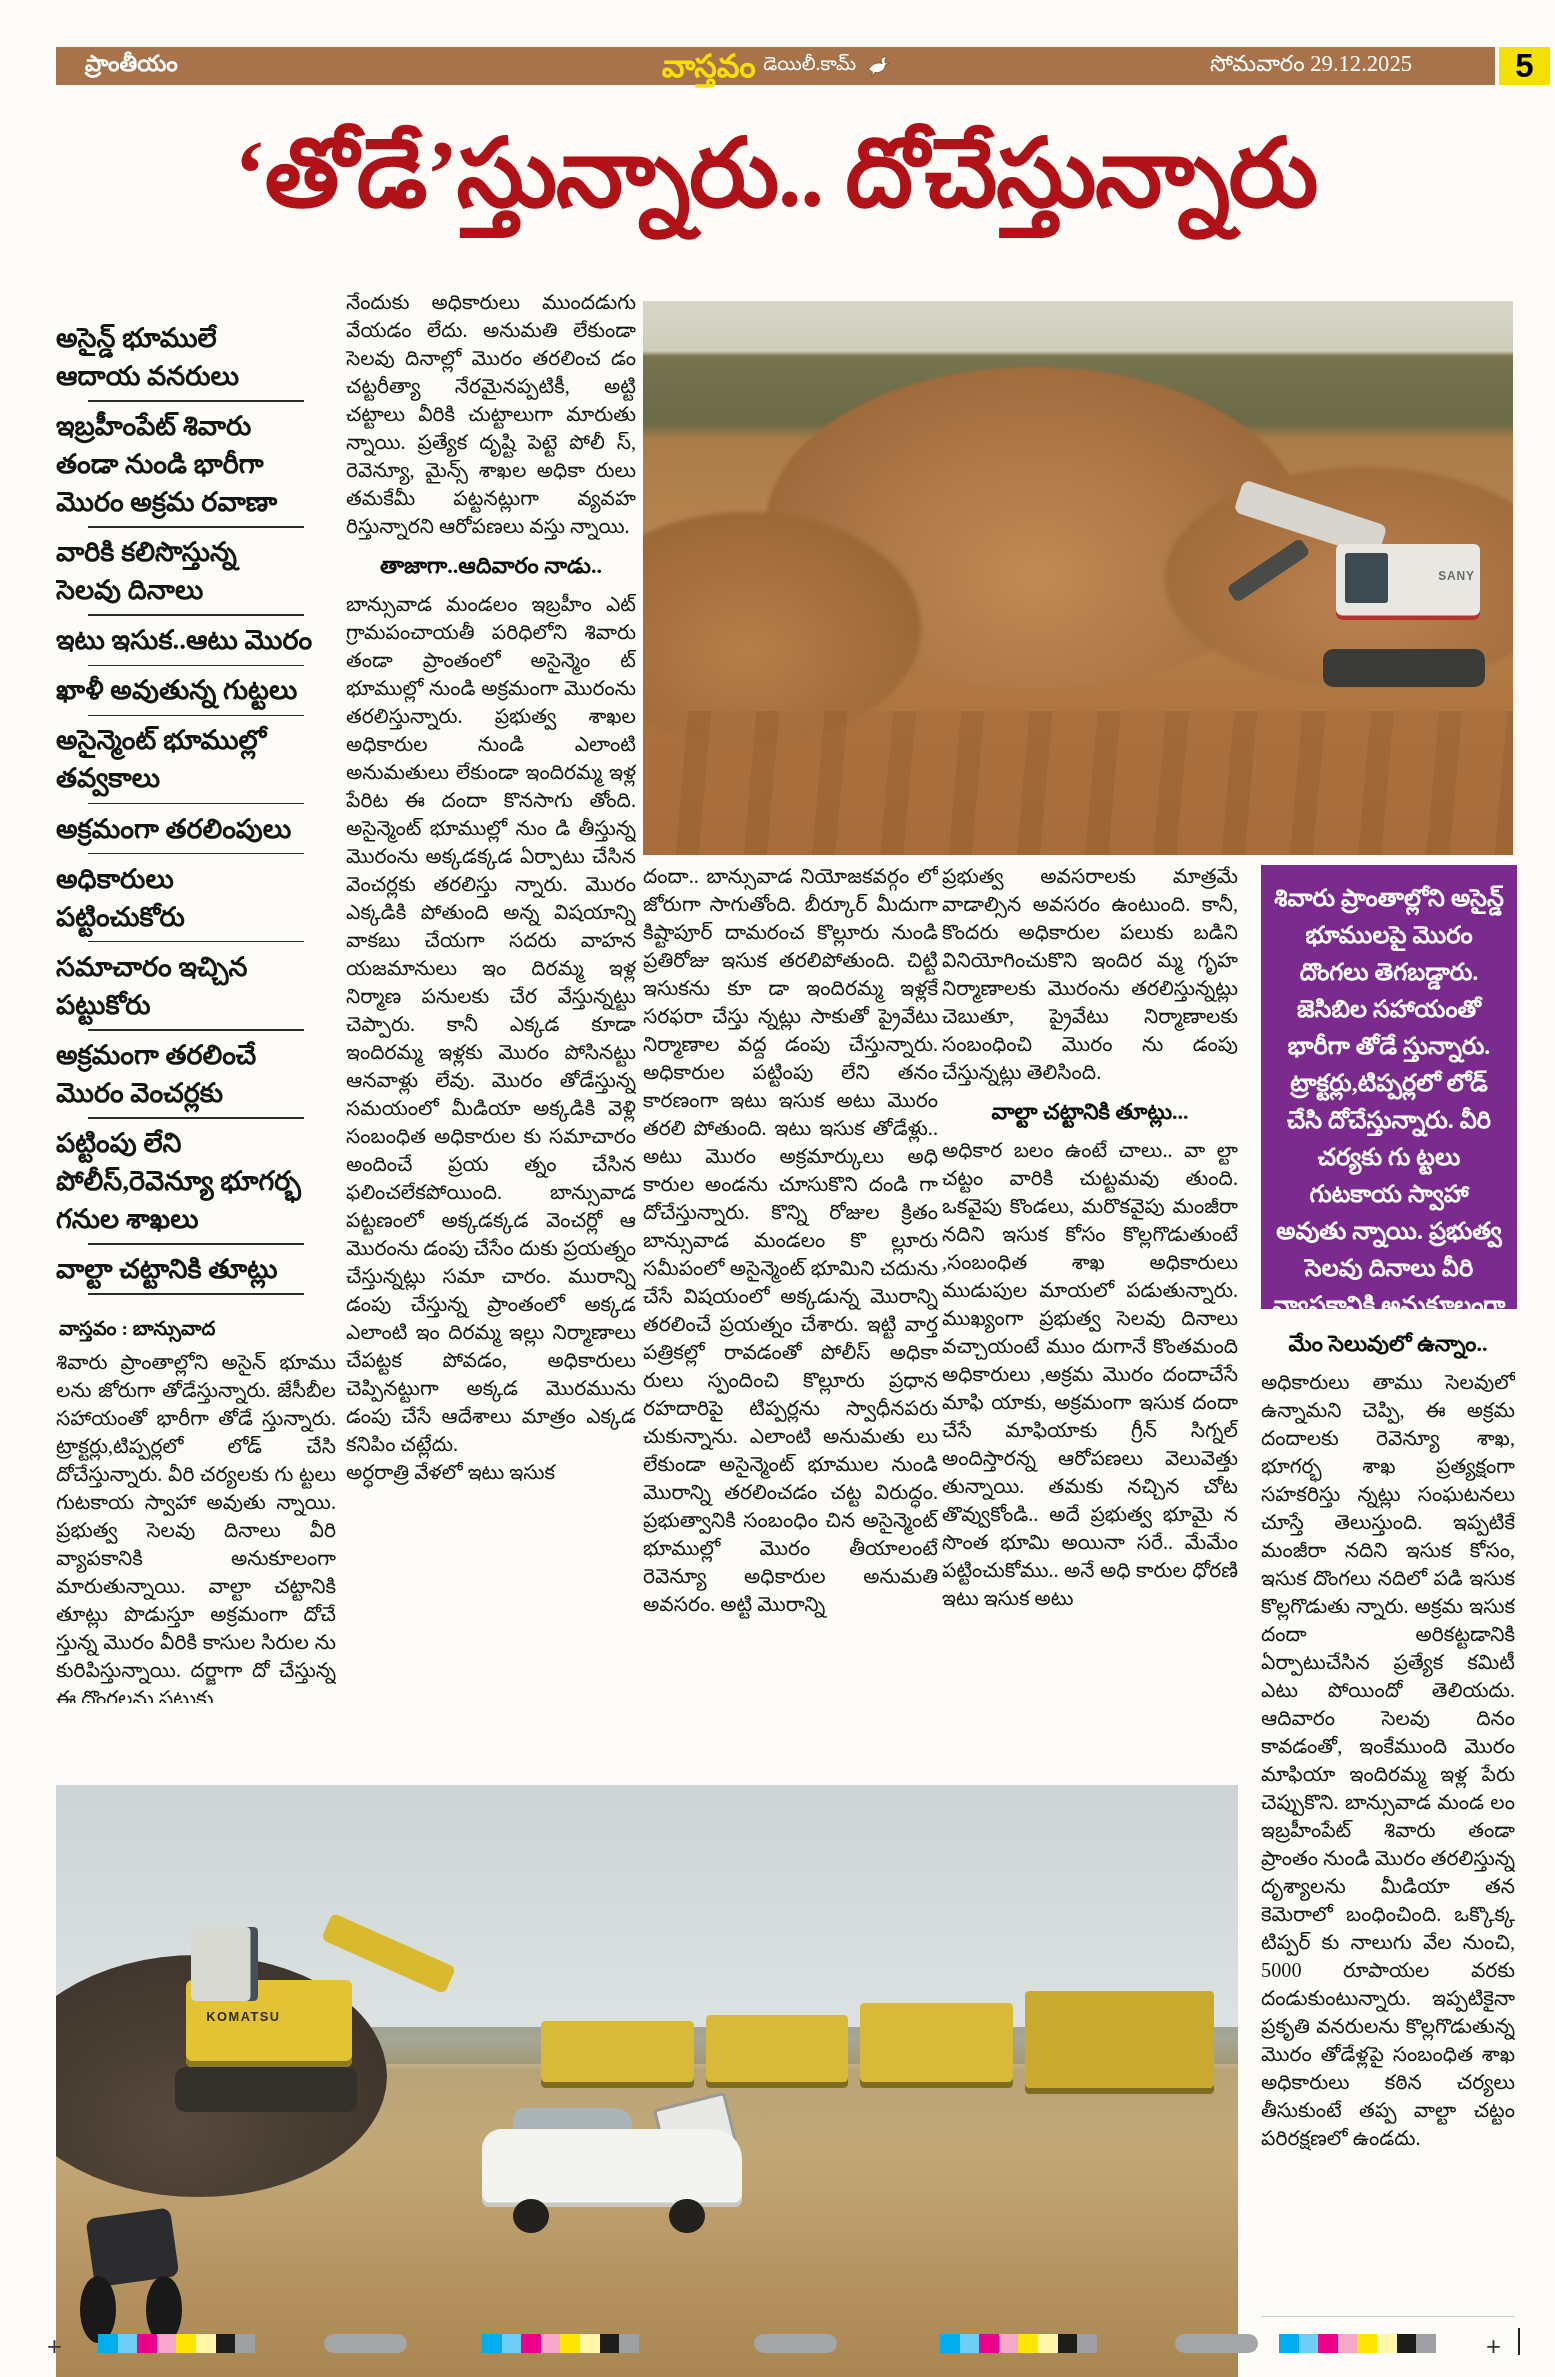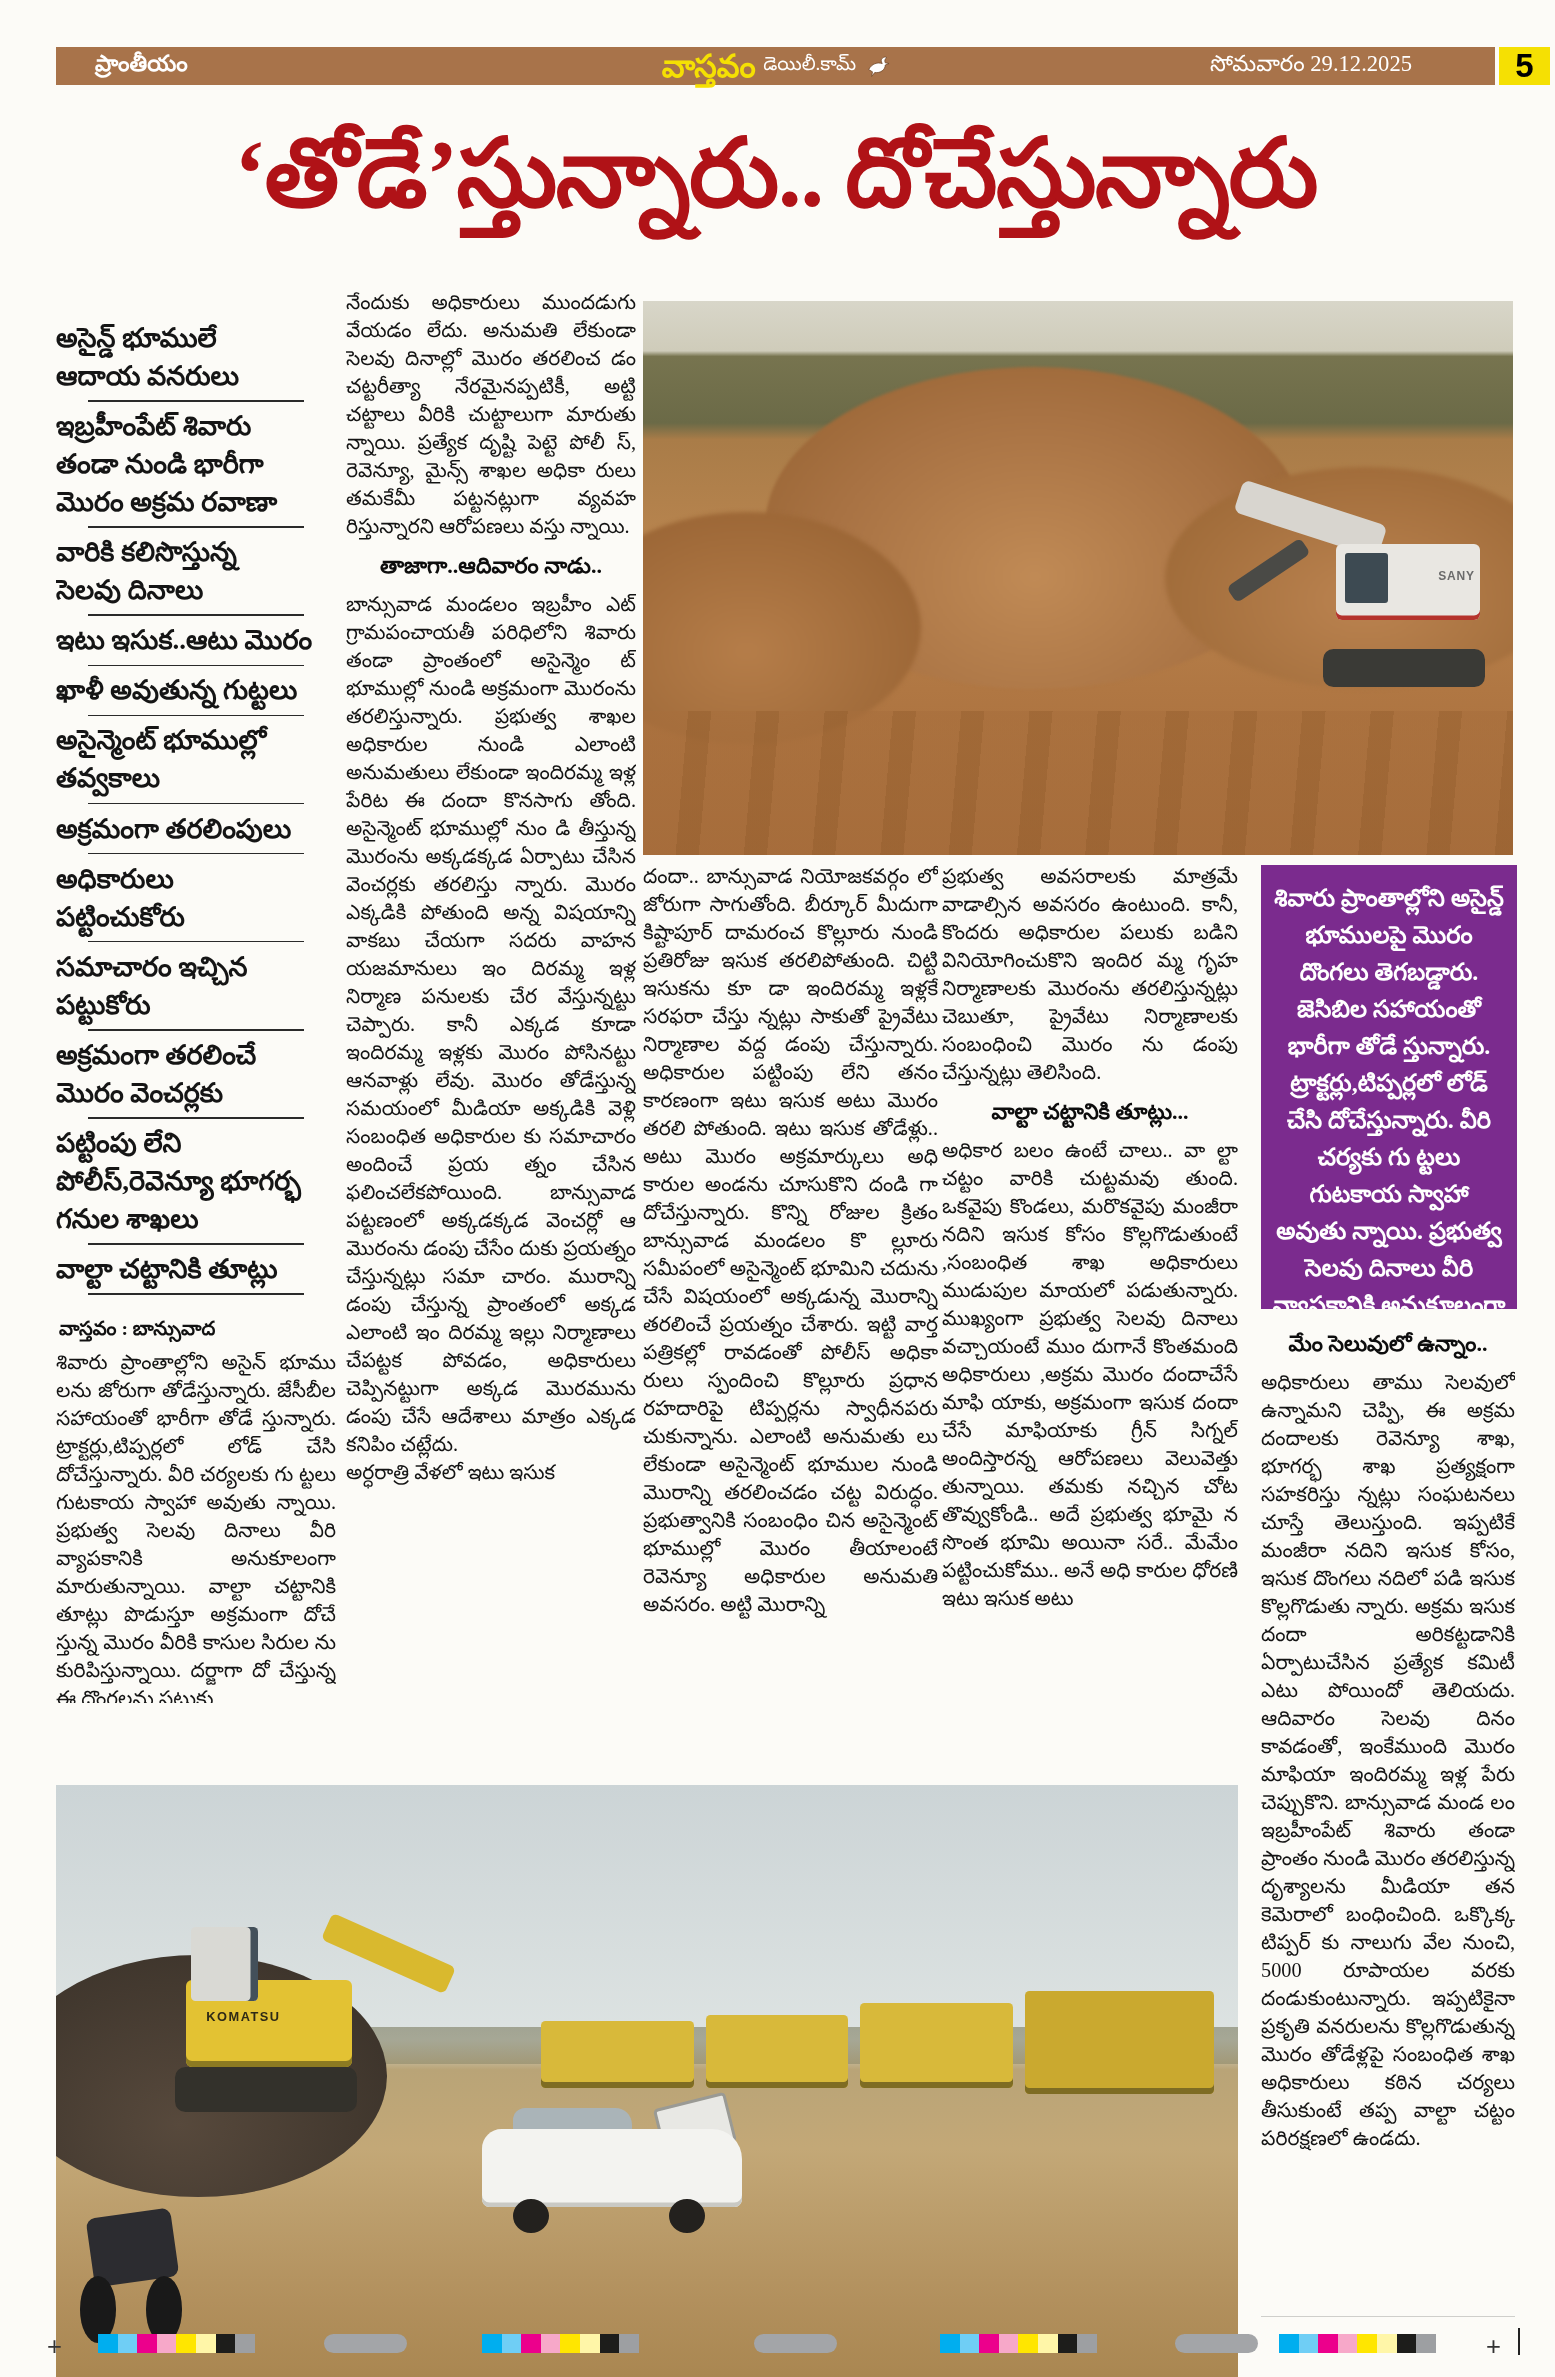--- a/index.html
+++ b/index.html
@@ -2,21 +2,21 @@
 <html style="font-size:12px"><head>
 <meta charset="utf-8">
 <style>
   html,body{margin:0;padding:0;background:#9a9a9a;}
   .page{position:relative;width:1555px;height:2377px;background:#fcfbf7;
         font-family:"Liberation Serif","DejaVu Serif",serif;overflow:hidden;margin:0 auto;}
 
   
   .masthead{position:absolute;left:56px;top:47px;width:1439px;height:38px;
             background:#a8734a;display:flex;align-items:center;}
-  .m-section{color:#ffffff;font-size:22.6px;font-weight:bold;padding-left:39px;}
+  .m-section{color:#ffffff;font-size:22.6px;font-weight:bold;padding-left:29px;}
   .m-center{position:absolute;left:50%;transform:translateX(-50%);
             display:flex;align-items:center;gap:7.5px;white-space:nowrap;}
   .m-paper{color:#f5e003;font-size:32px;font-weight:bold;line-height:38px;}
   .m-suffix{color:#ffffff;font-size:19px;}
   .m-bird{width:25.6px;height:25.6px;}
   .m-date{position:absolute;right:83px;color:#ffffff;font-size:22.6px;}
   .pagenum{position:absolute;left:1499px;top:47px;width:51px;height:38px;
            background:#f5e003;color:#000;font-size:33px;font-weight:bold;
            display:flex;align-items:center;justify-content:center;
            font-family:"Liberation Sans",sans-serif;}

